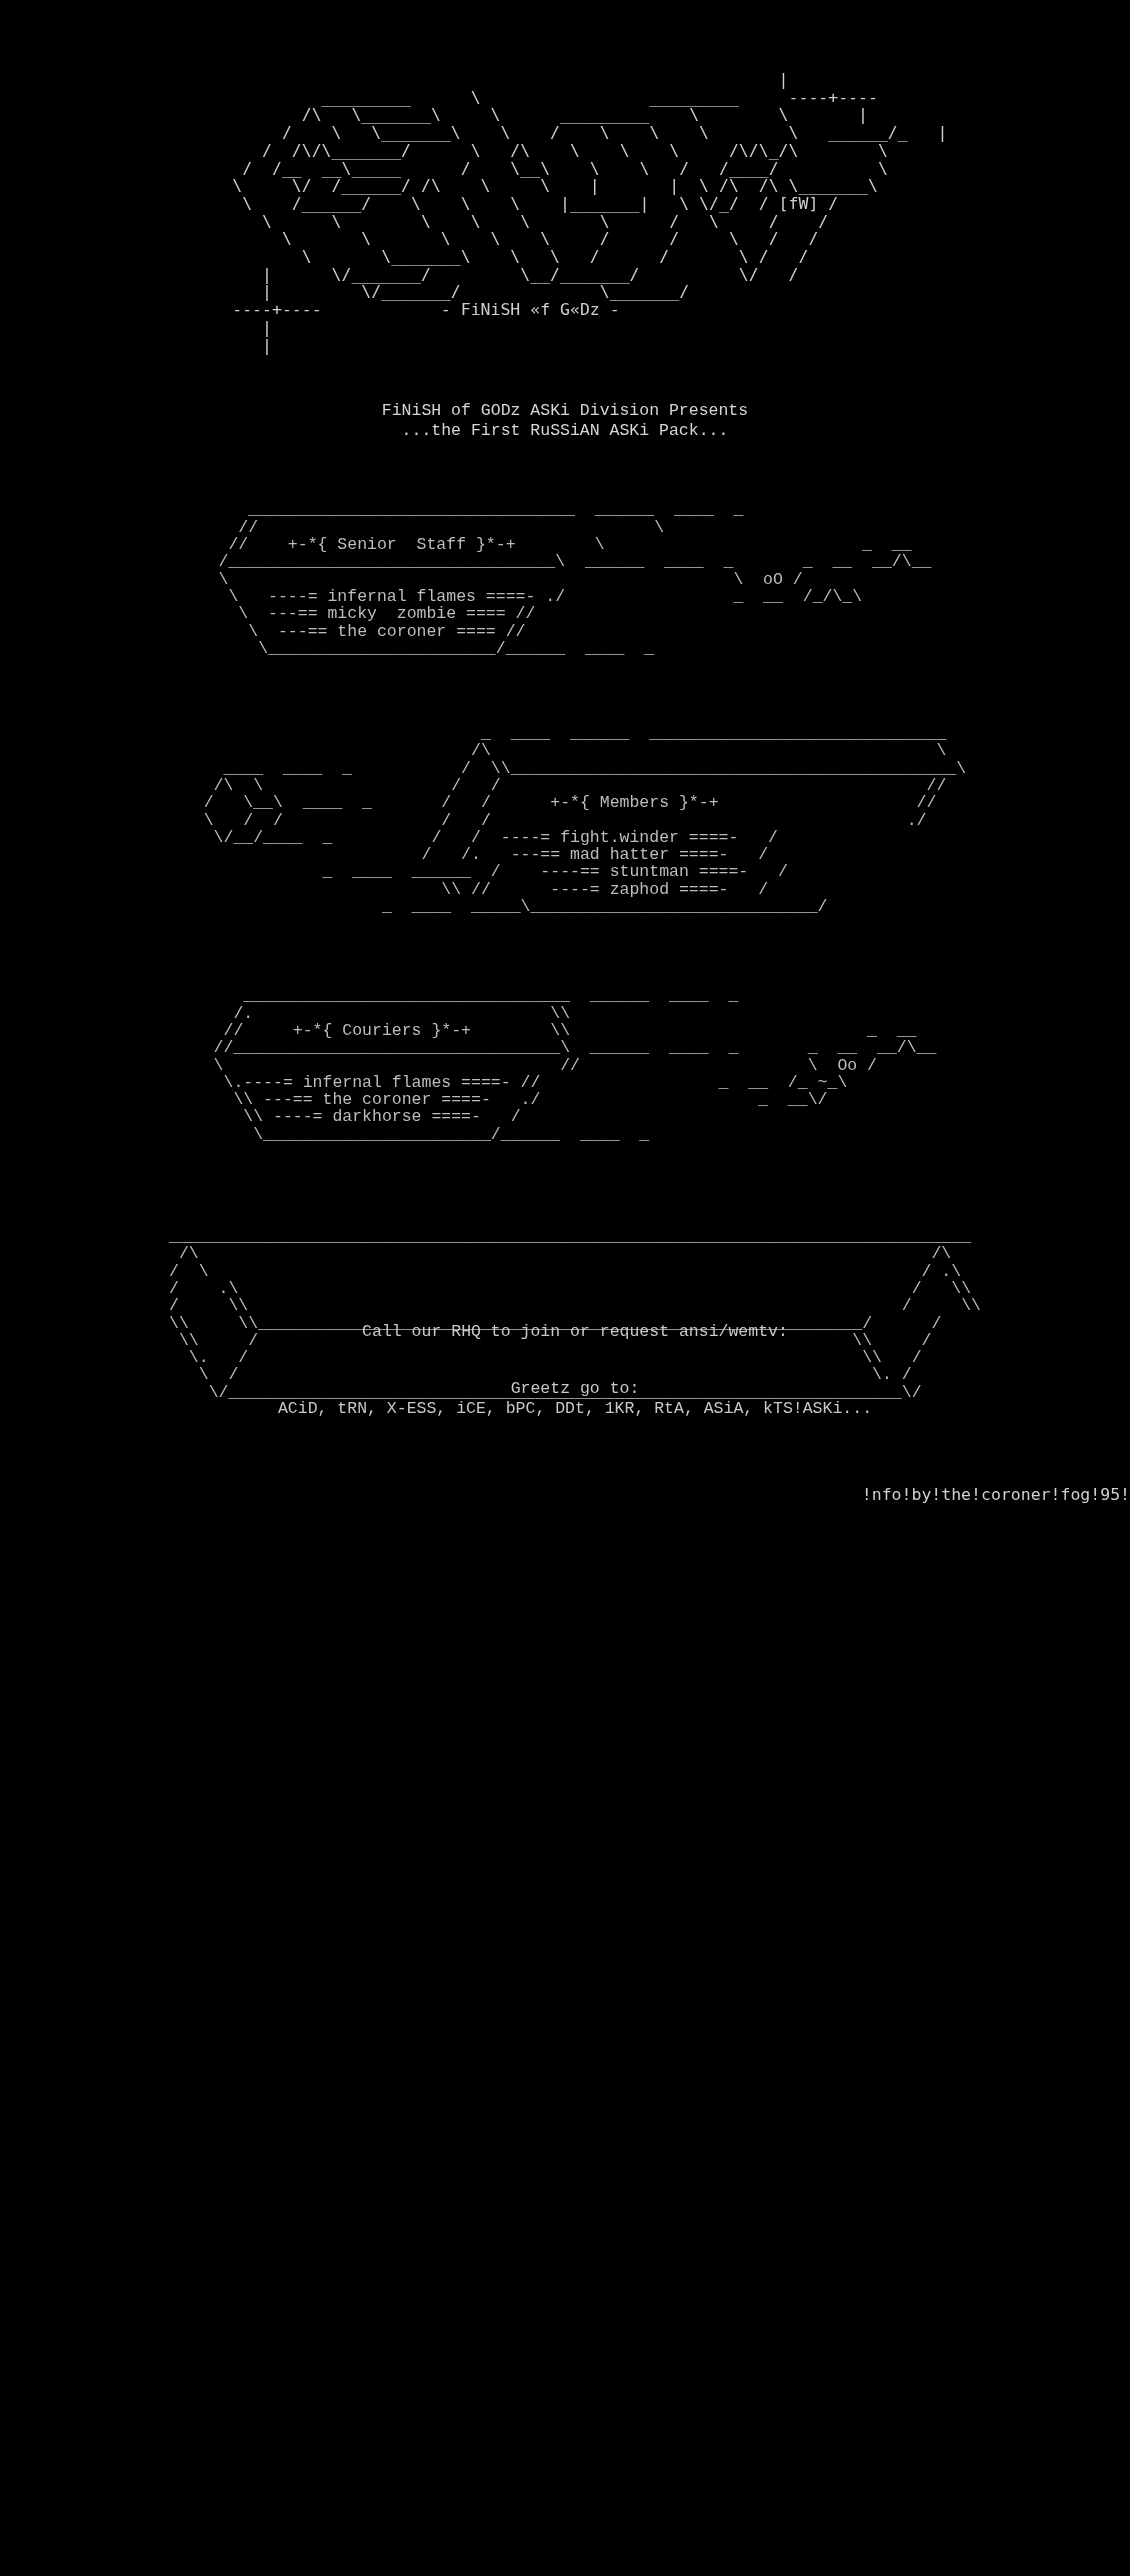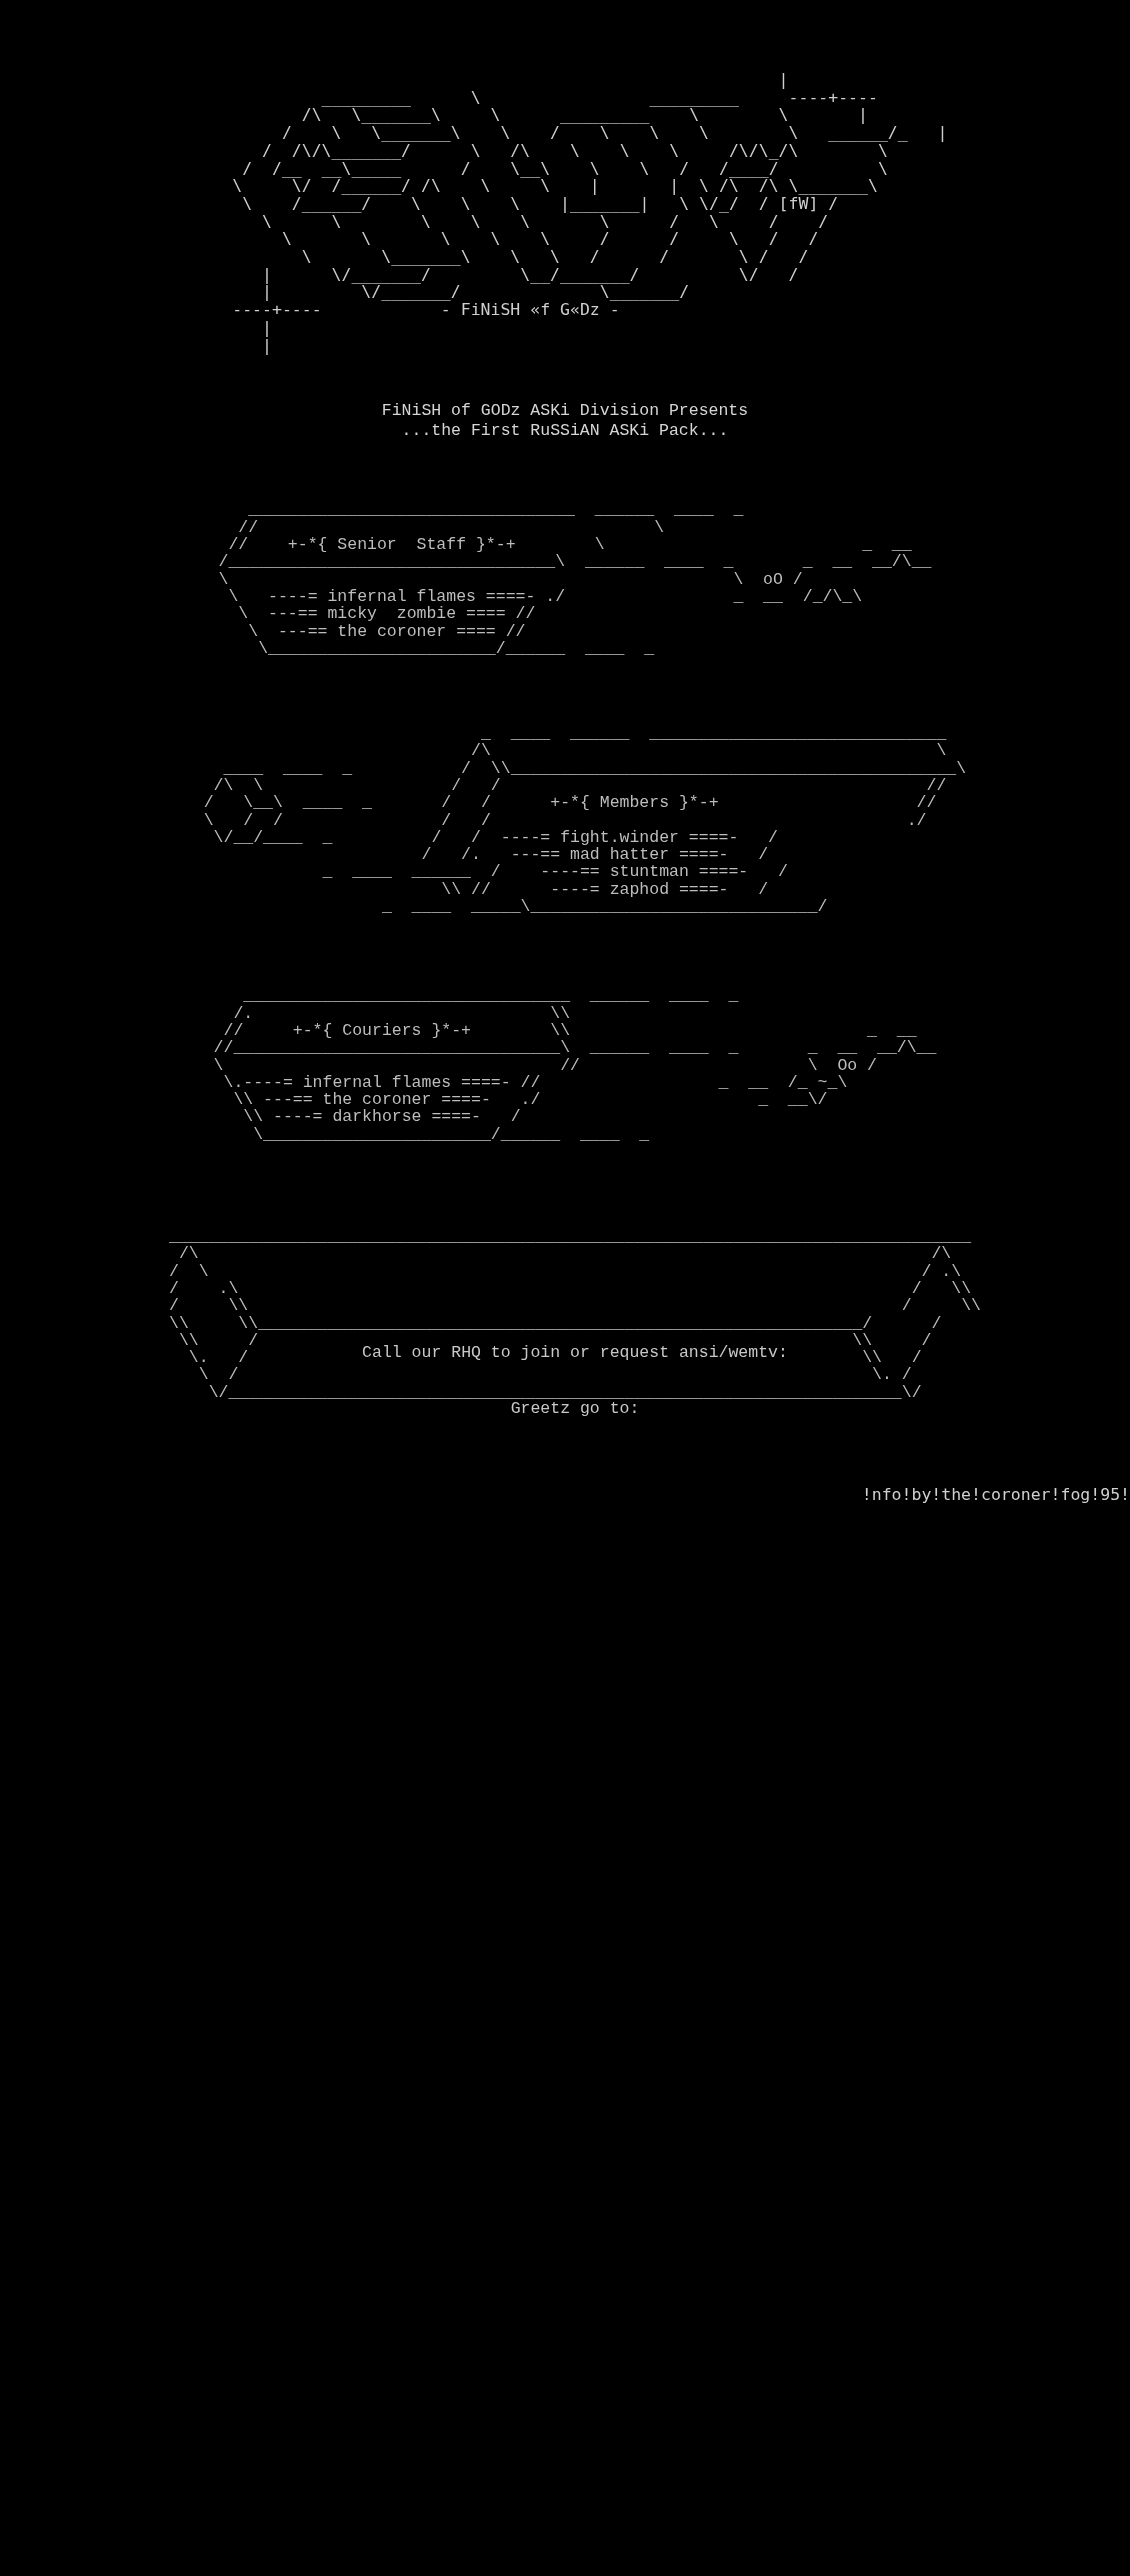--- a/index.html
+++ b/index.html
@@ -150,20 +150,21 @@
 /     \\                                                                  /     \\
 \\     \\_____________________________________________________________/      /
  \\     /                                                            \\     /
   \.   /                                                              \\   /
    \  /                                                                \. /
     \/____________________________________________________________________\/</pre>
     <div class="center-block" style="margin-top:-185px; font-size:16.5px; line-height:20.4px; text-align:center; width:863px;">
       <div>Call our RHQ to join or request ansi/wemtv:</div>
       <div style="height:36px;"></div>
       <div>Greetz go to:</div>
+      <div>ACiD, tRN, X-ESS, iCE, bPC, DDt, 1KR, RtA, ASiA, kTS!ASKi...</div>
     </div>
   </div>
 
   <div class="section sec-sig">
     <div class="sig">!nfo!by!the!coroner!fog!95!</div>
   </div>
 
 </div>
 
 

